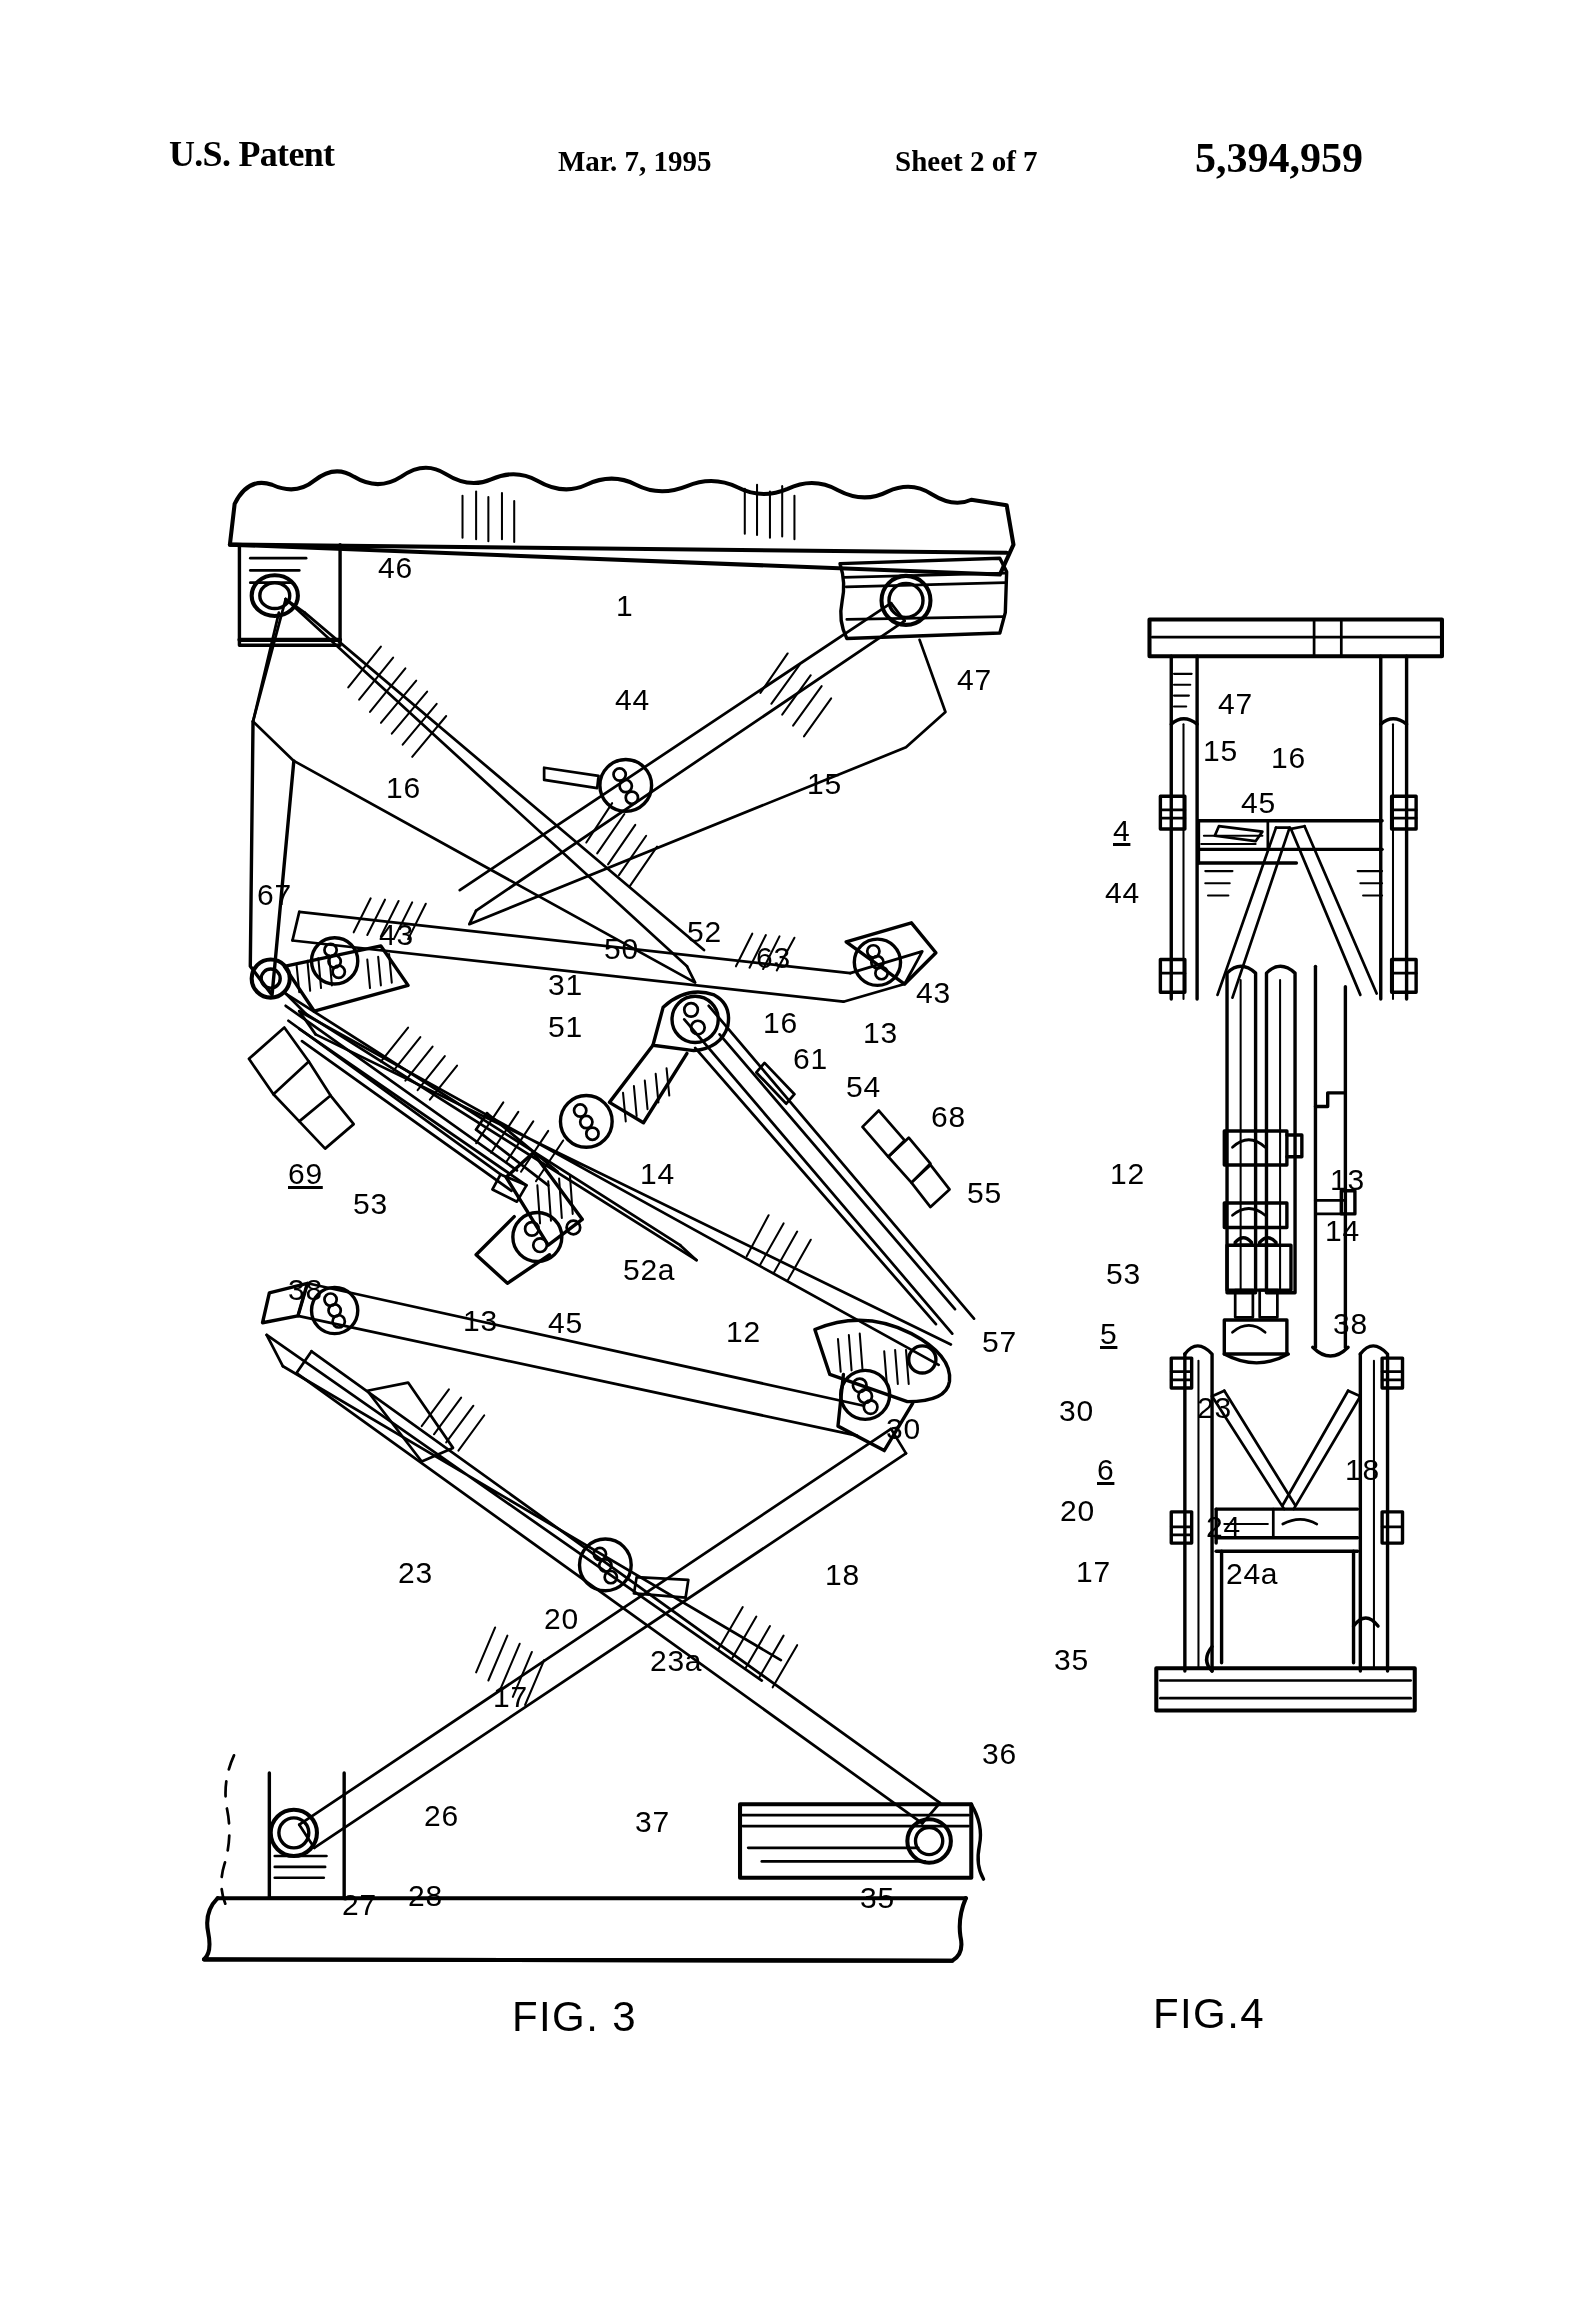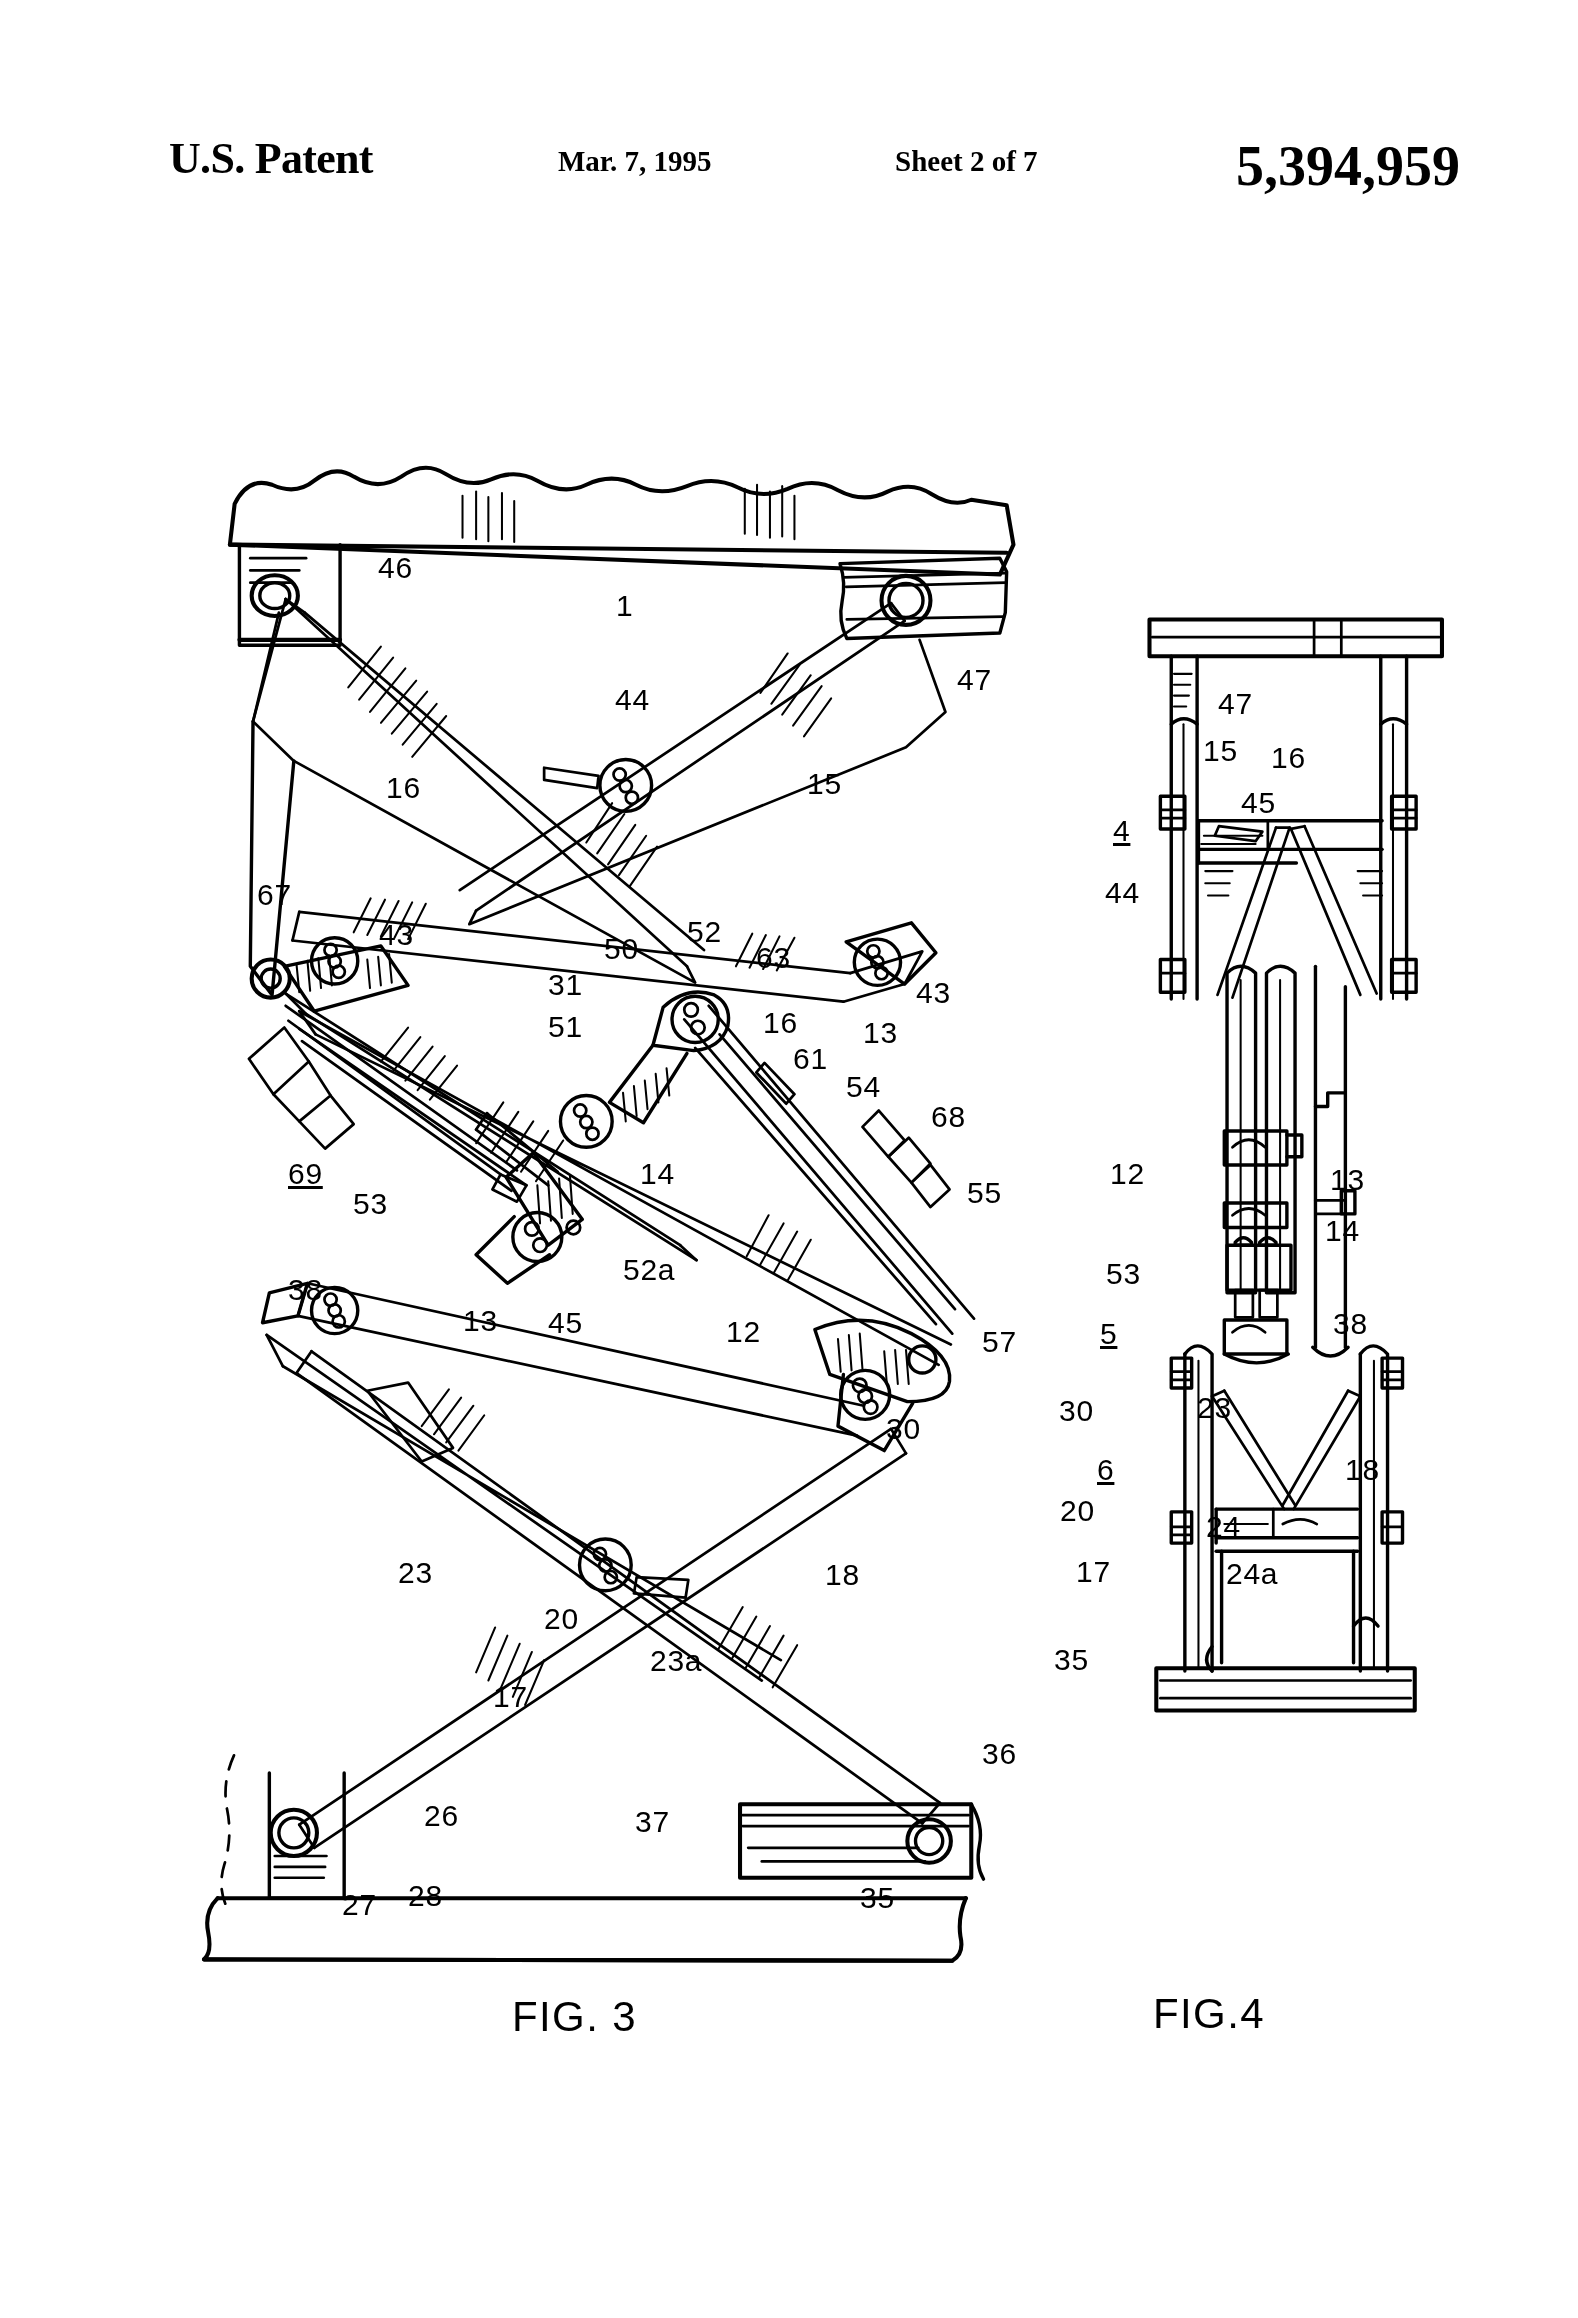--- a/index.html
+++ b/index.html
@@ -2,27 +2,27 @@
 <html style="font-size:11px"><head>
 <meta charset="utf-8">
 <style>
   html,body{margin:0;padding:0;background:#ffffff;}
   body{width:1578px;height:2319px;position:relative;overflow:hidden;
        font-family:"Liberation Serif", serif;color:#000;}
 
   
   .hdr{position:absolute;top:133px;left:0;width:1578px;height:61px;}
   .hdr-title{position:absolute;left:169px;top:0;font-family:"Liberation Serif",serif;
-             font-weight:bold;font-size:44px;letter-spacing:-0.7px;white-space:nowrap;}
+             font-weight:bold;font-size:36px;letter-spacing:-0.7px;white-space:nowrap;}
   .hdr-date{position:absolute;left:558px;top:12.2px;font-family:"Liberation Serif",serif;
             font-weight:bold;font-size:29px;white-space:nowrap;}
   .hdr-sheet{position:absolute;left:895px;top:12.2px;font-family:"Liberation Serif",serif;
              font-weight:bold;font-size:29px;white-space:nowrap;}
-  .hdr-num{position:absolute;left:1236px;top:1.4px;font-family:"Liberation Serif",serif;
-           font-weight:bold;font-size:56px;letter-spacing:0px;white-space:nowrap;}
+  .hdr-num{position:absolute;left:1195px;top:1.4px;font-family:"Liberation Serif",serif;
+           font-weight:bold;font-size:42px;letter-spacing:0px;white-space:nowrap;}
 
   
   #canvas{position:absolute;left:0;top:0;width:1578px;height:2319px;}
   svg.dwg{position:absolute;left:0;top:0;width:1578px;height:2319px;}
 
   
   .ref{position:absolute;font-family:"Liberation Sans",sans-serif;
        font-size:30px;font-weight:400;color:#000;white-space:nowrap;
        letter-spacing:0.7px;}
   .ref.u{text-decoration:underline;}

